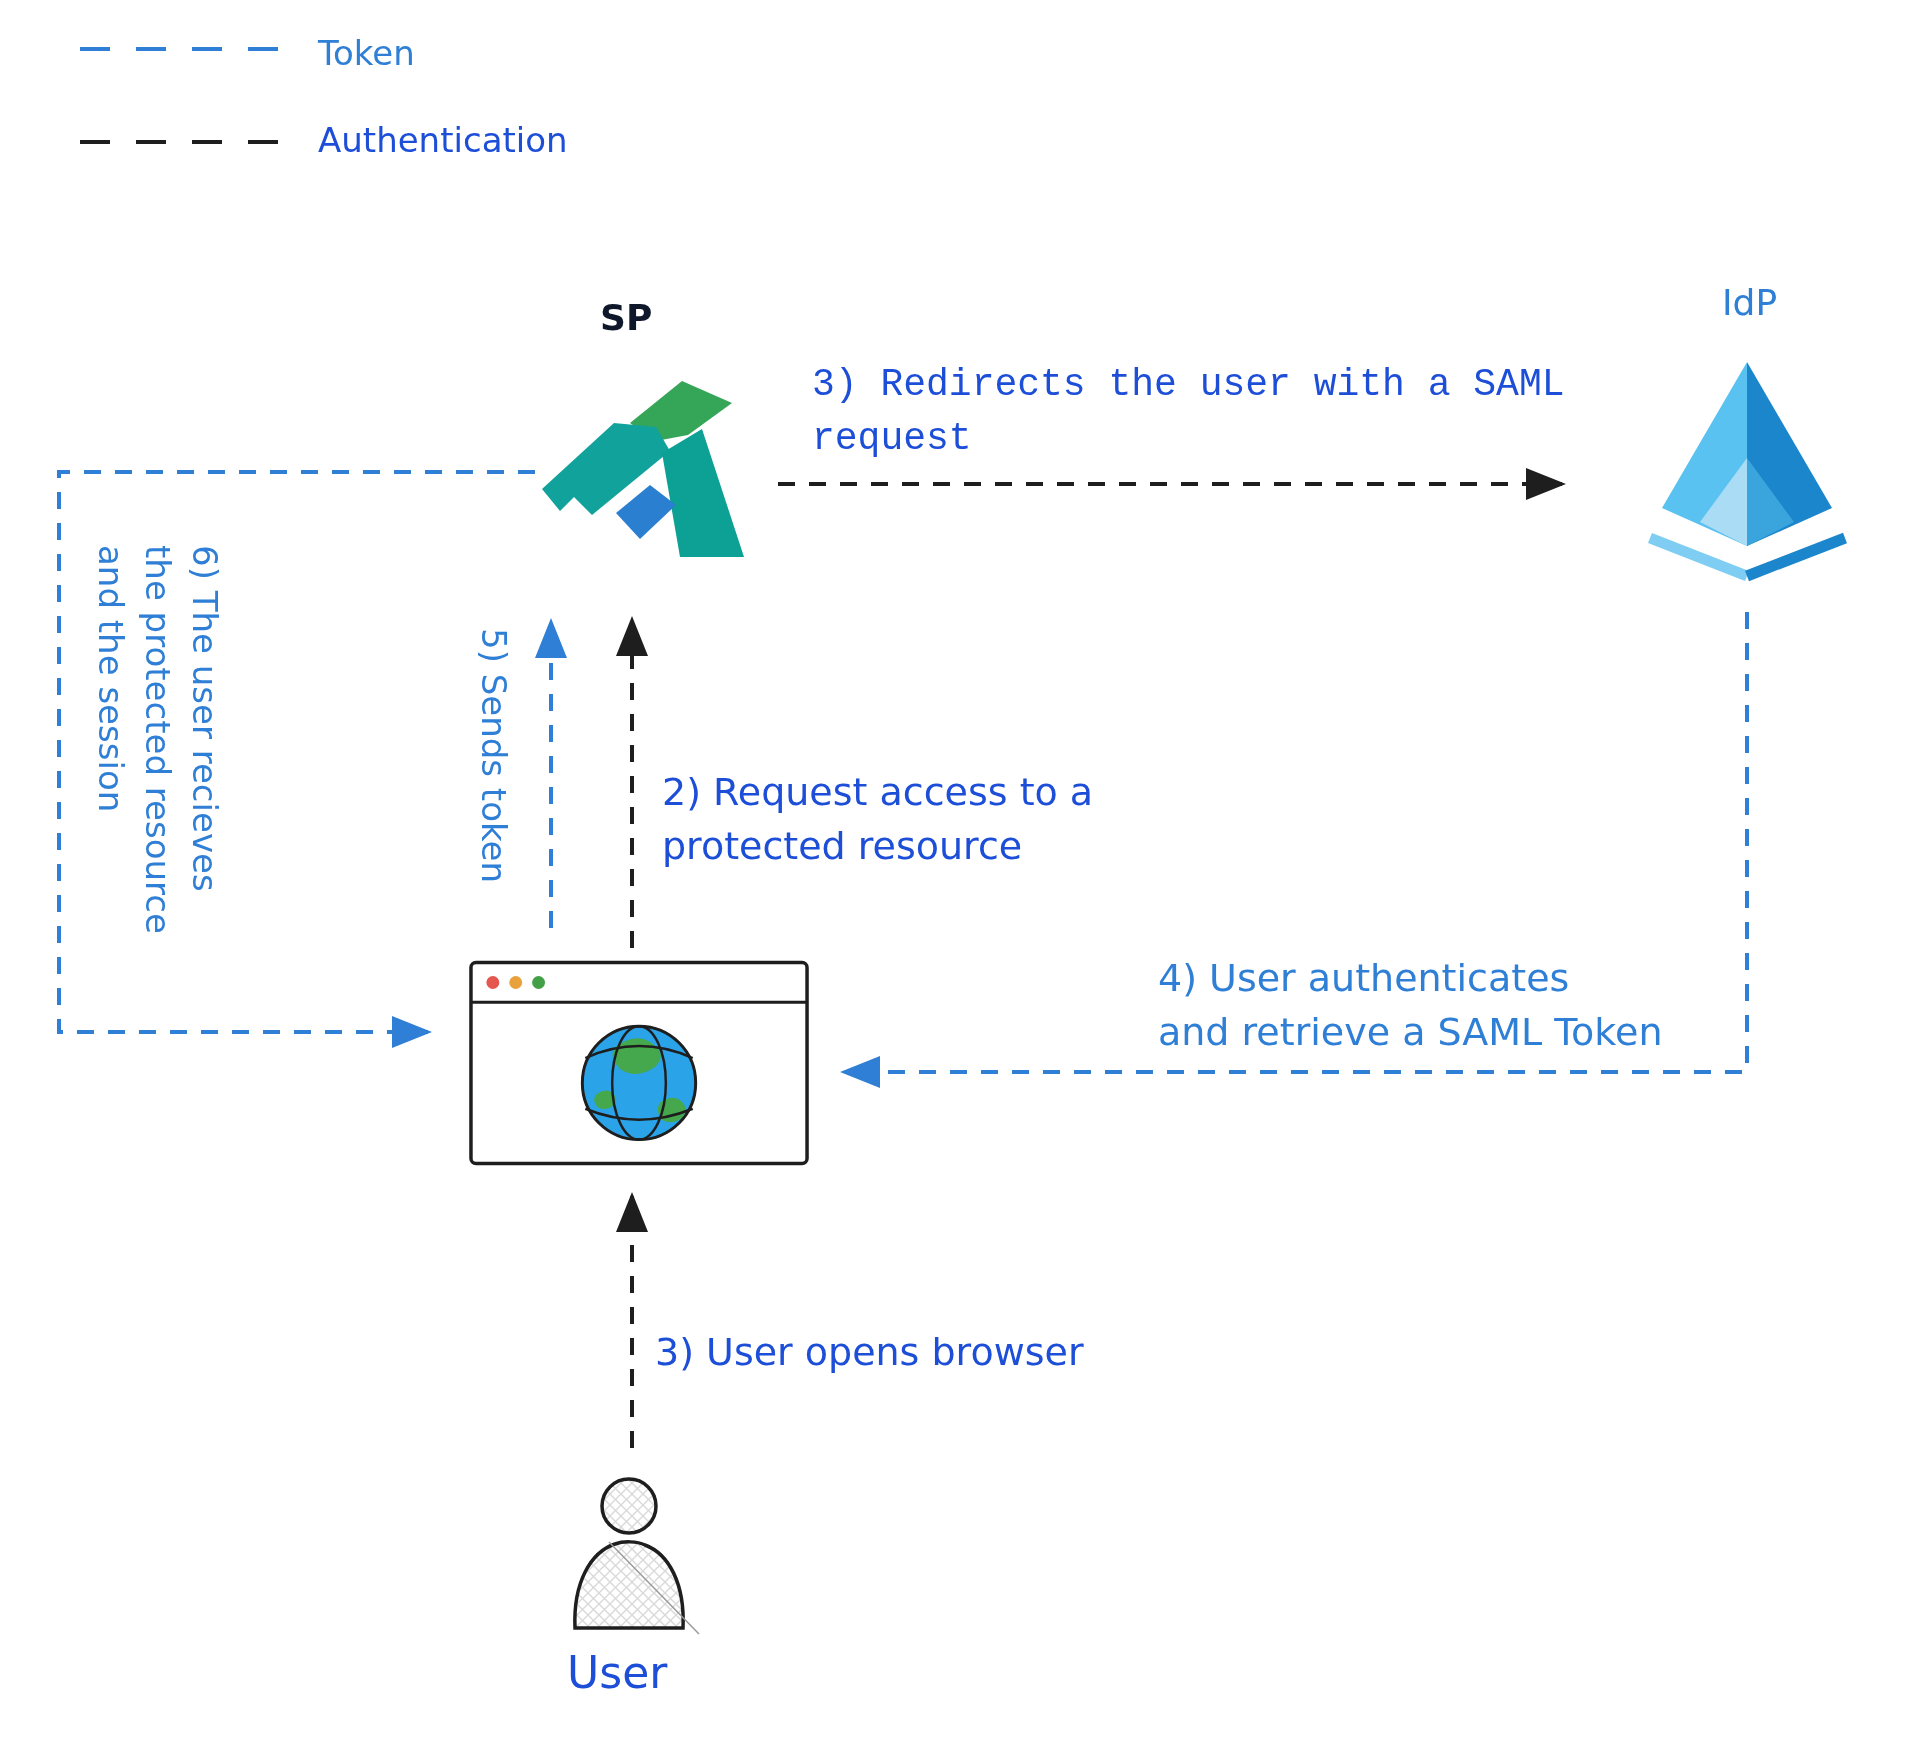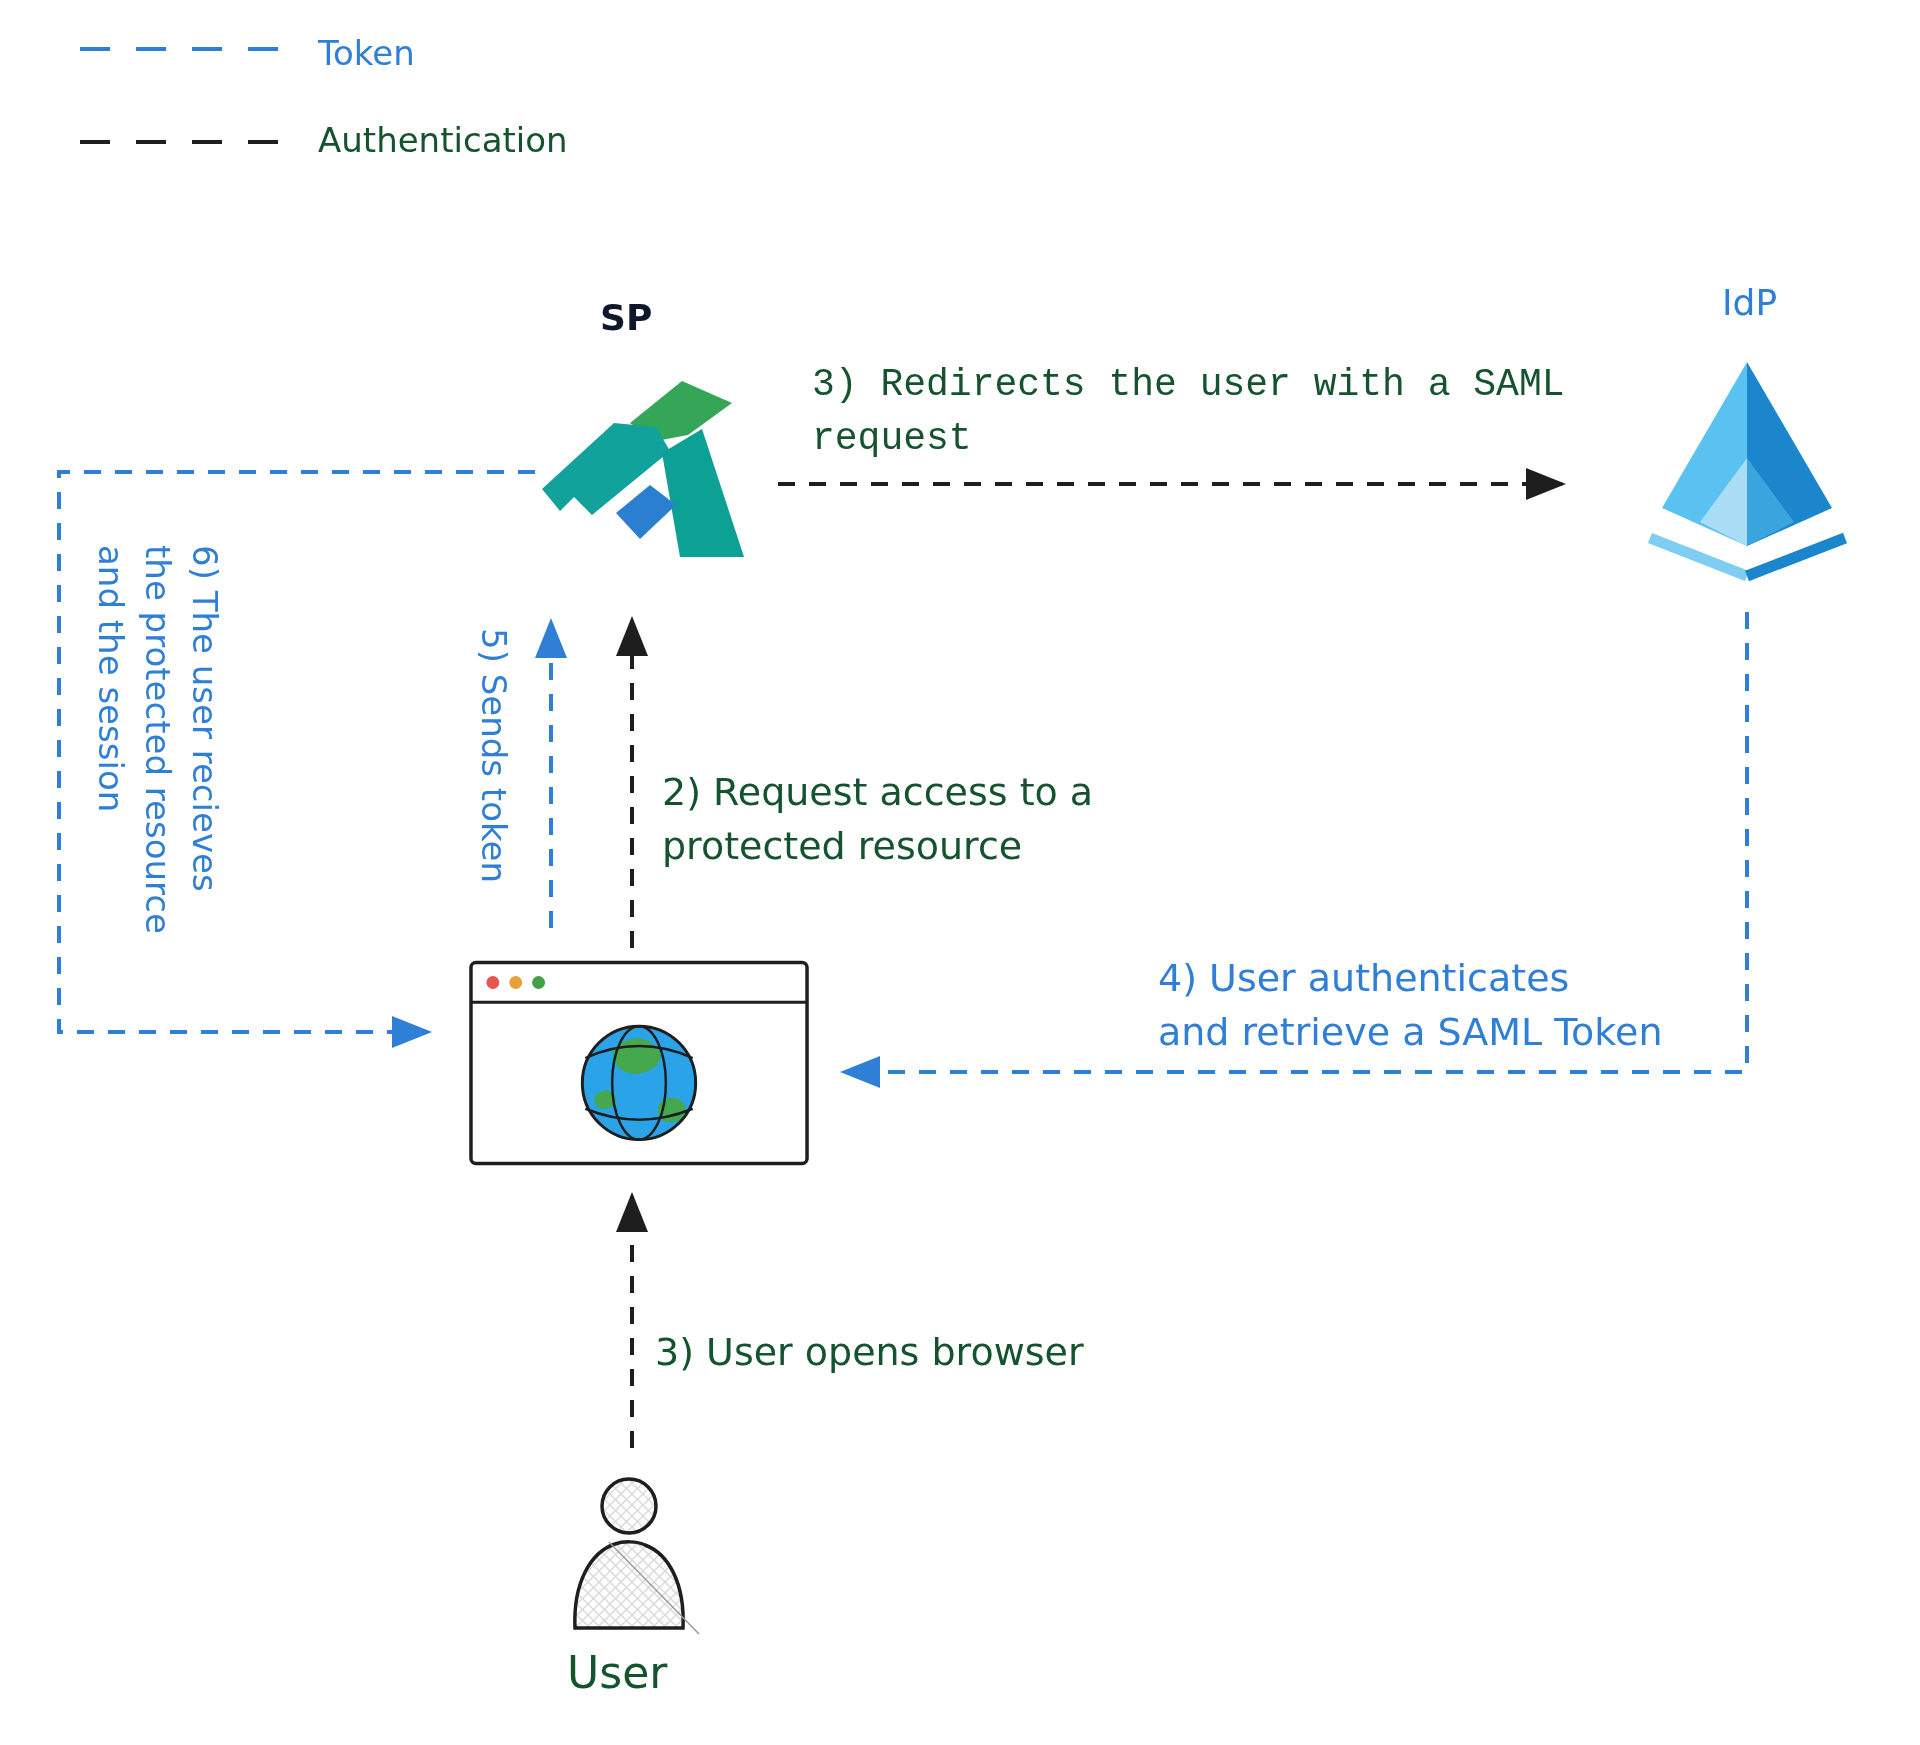--- a/index.html
+++ b/index.html
@@ -1,21 +1,21 @@
 <!DOCTYPE html>
 <html><head>
 <meta charset="utf-8">
 <style>
   * { margin: 0; padding: 0; box-sizing: border-box; }
   html, body { background: #ffffff; }
   body { font-family: "DejaVu Sans", sans-serif; color: #1e1e1e; }
   .canvas { position: relative; width: 1920px; height: 1745px; background: #ffffff; overflow: hidden; }
   .abs { position: absolute; }
   .overlay { left: 0; top: 0; width: 1920px; height: 1745px; }
-  .lbl { font-size: 38px; line-height: 1.42; white-space: nowrap; color: #14532d; }
+  .lbl { font-size: 38px; line-height: 1.42; white-space: nowrap; color: #1d4ed8; }
   .sm  { font-size: 34px; }
   .blue  { color: #2f7fd6; }
   .green { color: #0f172a; font-weight: bold; }
   .vtext { writing-mode: vertical-rl; font-size: 34px; line-height: 1.38; white-space: nowrap; }
   .userlbl { font-size: 44px; }
   svg { display: block; }
 </style>
 </head>
 <body>
 

